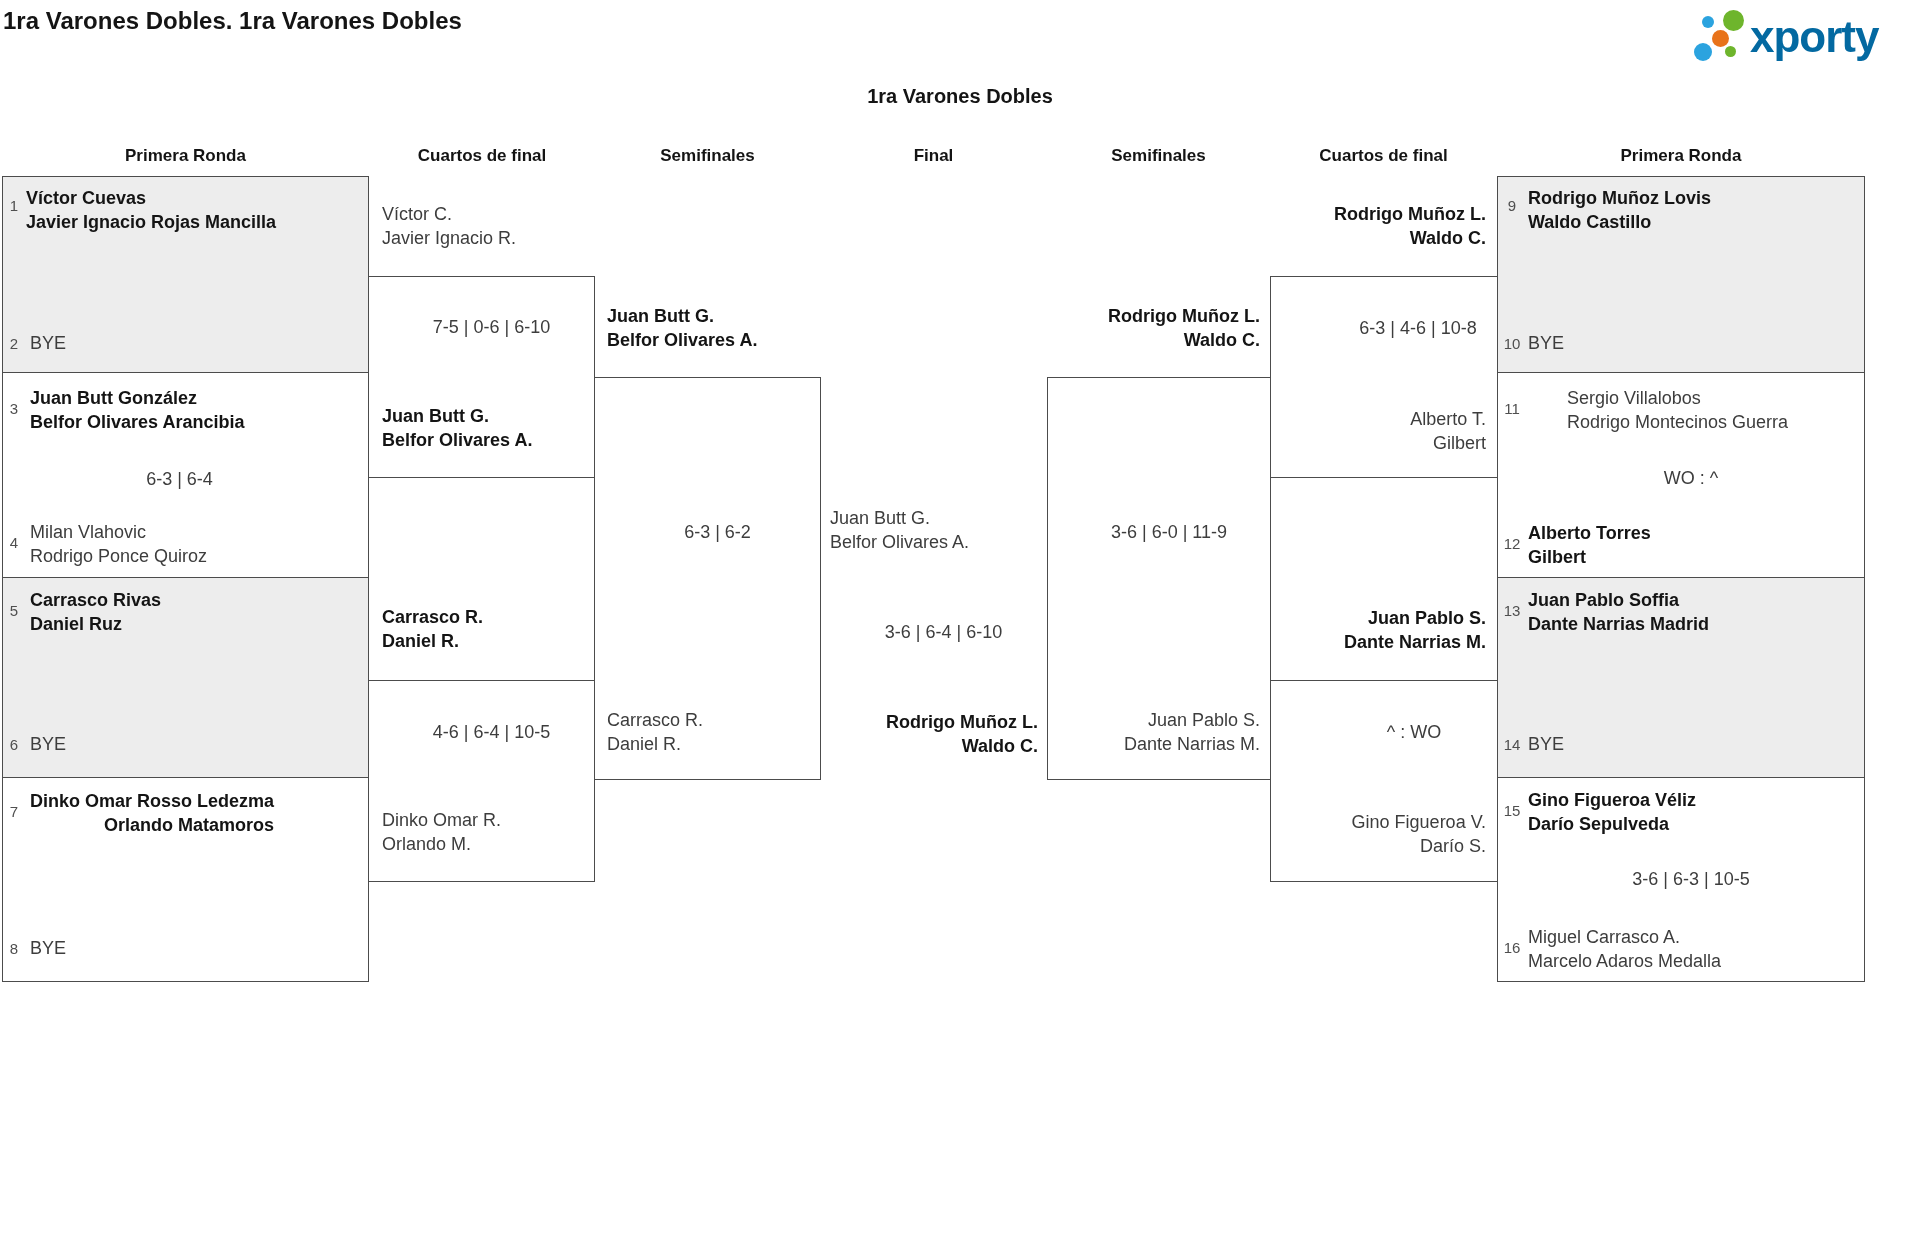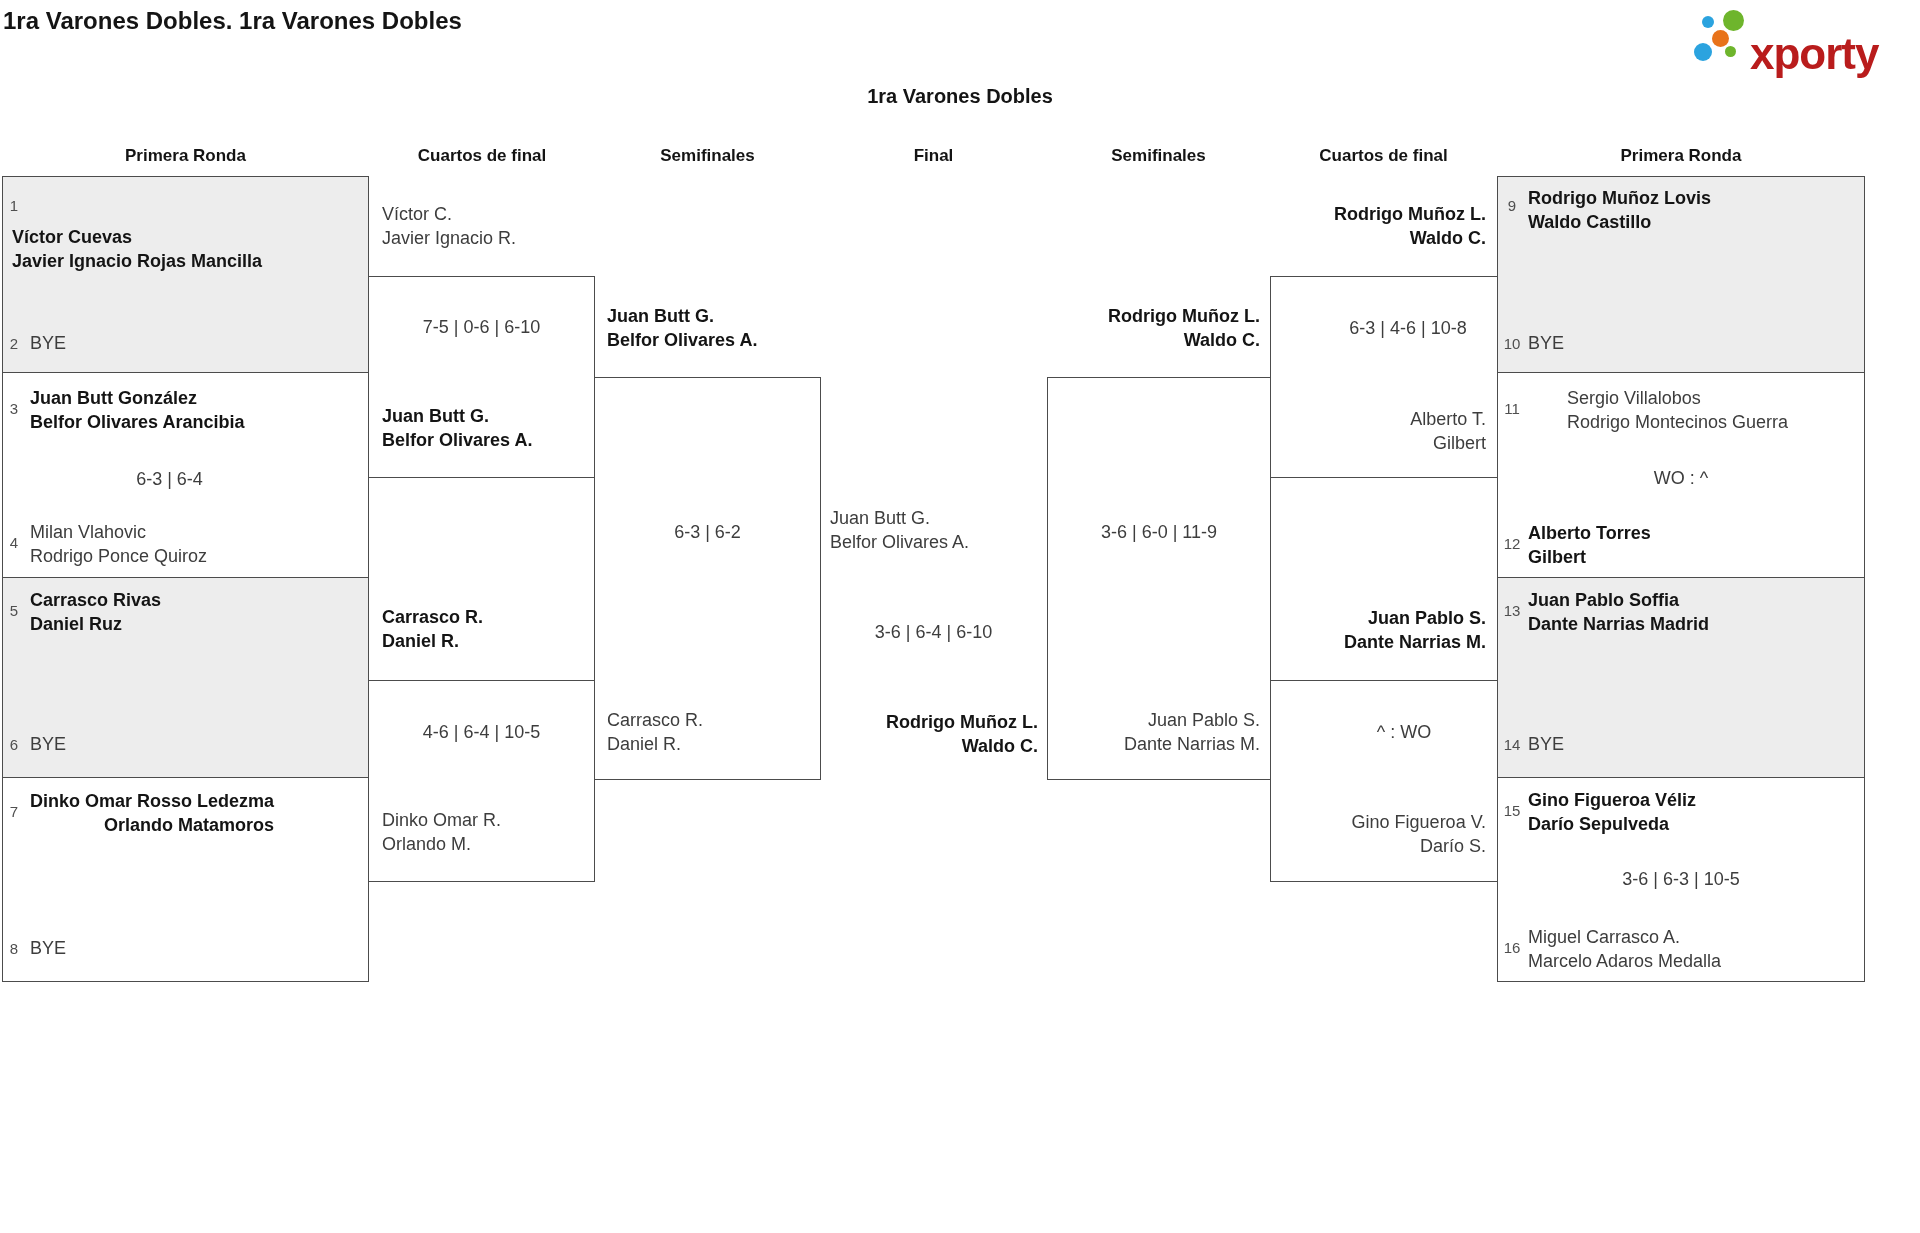--- a/index.html
+++ b/index.html
@@ -9,26 +9,26 @@
            font-weight:700;color:#141414;}
   .brtitle{position:absolute;left:0;top:85px;width:1920px;text-align:center;
            font-size:20px;font-weight:600;color:#141414;}
   .colhead{position:absolute;top:146px;font-size:17px;font-weight:600;color:#141414;
            text-align:center;white-space:nowrap;}
   .box{position:absolute;border:1px solid #4c4c4c;box-sizing:border-box;background:transparent;}
   .box.gray{background:#ededed;}
   .team{position:absolute;font-size:18px;line-height:24px;color:#3d3d3d;white-space:nowrap;}
   .team.bold{font-weight:700;color:#141414;}
   .team.ralign{text-align:right;}
-  .score{position:absolute;font-size:18px;line-height:19px;color:#3d3d3d;text-align:center;}
+  .score{position:absolute;font-size:18px;line-height:19px;color:#3d3d3d;text-align:center;padding-left:10px;}
   .seed{position:absolute;width:24px;font-size:15px;line-height:19px;color:#4f4f4f;text-align:center;}
   .logo{position:absolute;left:1690px;top:4px;width:222px;height:62px;}
   .dot{position:absolute;border-radius:50%;}
   .logotext{position:absolute;left:60px;top:11px;font-size:44px;line-height:44px;
-            font-weight:800;letter-spacing:-1px;color:#b91c1c;margin-top:17px;}
+            font-weight:800;letter-spacing:-1px;color:#0369a1;}
 </style>
 </head>
 <body>
 
 <div class="page">
 
   <div class="pgtitle">
     <div>1ra Varones Dobles. 1ra Varones Dobles</div>
   </div>
   <div class="brtitle">1ra Varones Dobles</div>
@@ -62,21 +62,21 @@
 
   <div class="box" style="left:368px;top:276px;width:227px;height:202px;"></div>
   <div class="box" style="left:368px;top:680px;width:227px;height:202px;"></div>
   <div class="box" style="left:1270px;top:276px;width:228px;height:202px;"></div>
   <div class="box" style="left:1270px;top:680px;width:228px;height:202px;"></div>
 
   <div class="box" style="left:594px;top:377px;width:227px;height:403px;"></div>
   <div class="box" style="left:1047px;top:377px;width:224px;height:403px;"></div>
 
   <div class="seed" style="left:2px;top:196px;">1</div>
-  <div class="team bold" style="left:12px;top:186px;margin-top:39px;">
+  <div class="team bold" style="left:26px;top:186px;">
     <div>Víctor Cuevas</div>
     <div>Javier Ignacio Rojas Mancilla</div>
   </div>
 
   <div class="seed" style="left:2px;top:334px;">2</div>
   <div class="team" style="left:30px;top:331px;">
     <div>BYE</div>
   </div>
 
   <div class="seed" style="left:2px;top:399px;">3</div>

